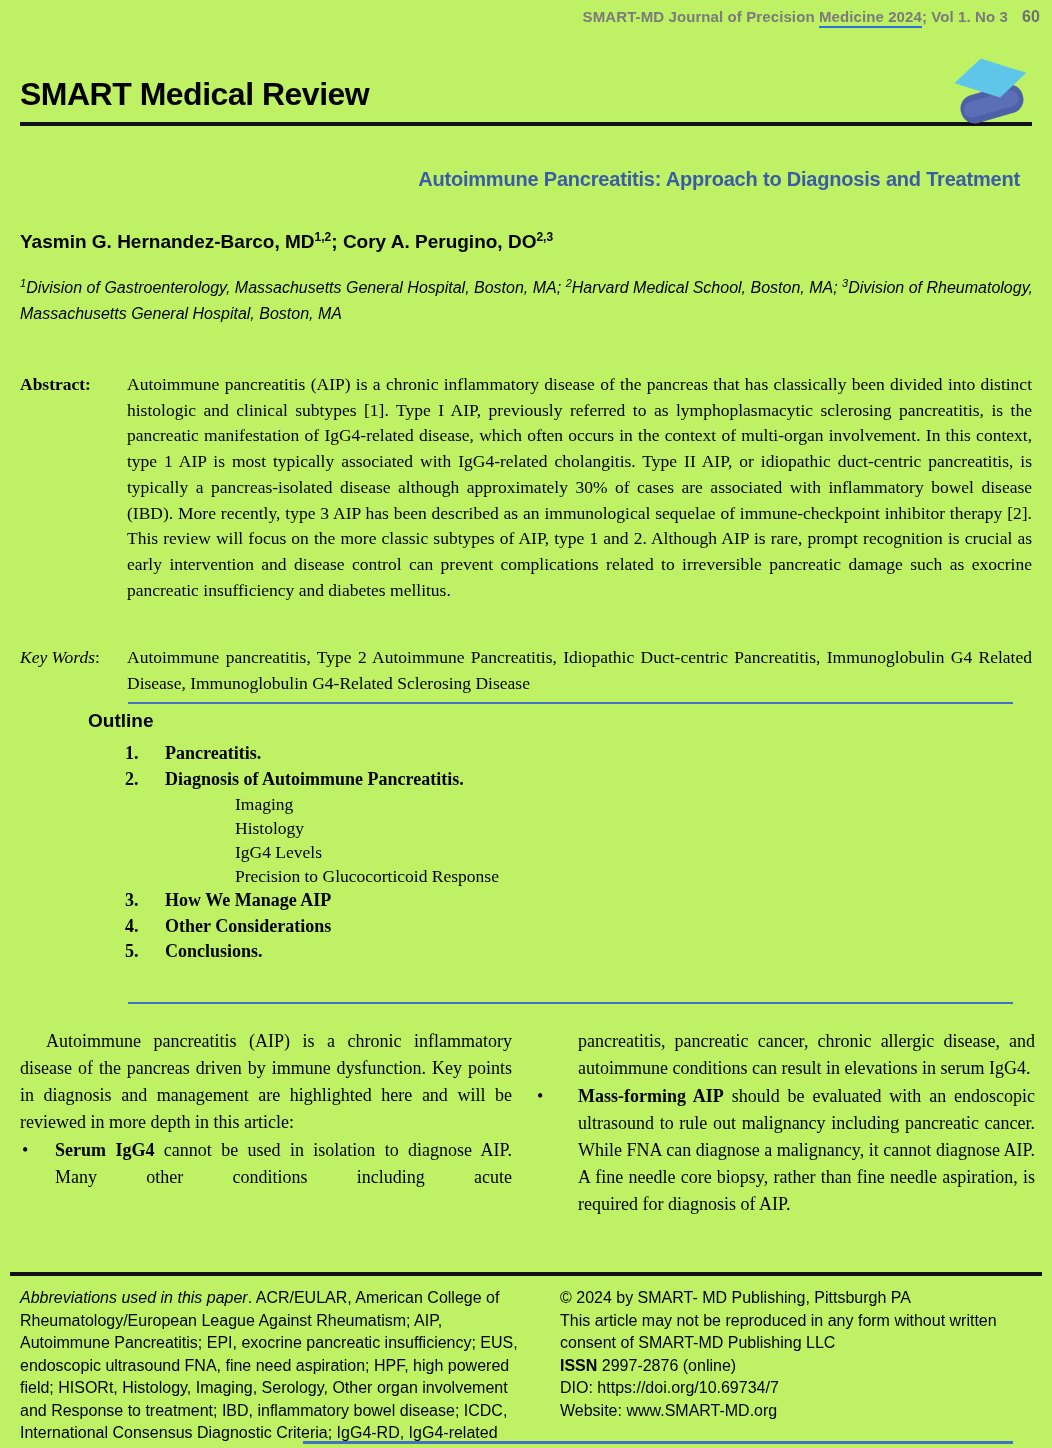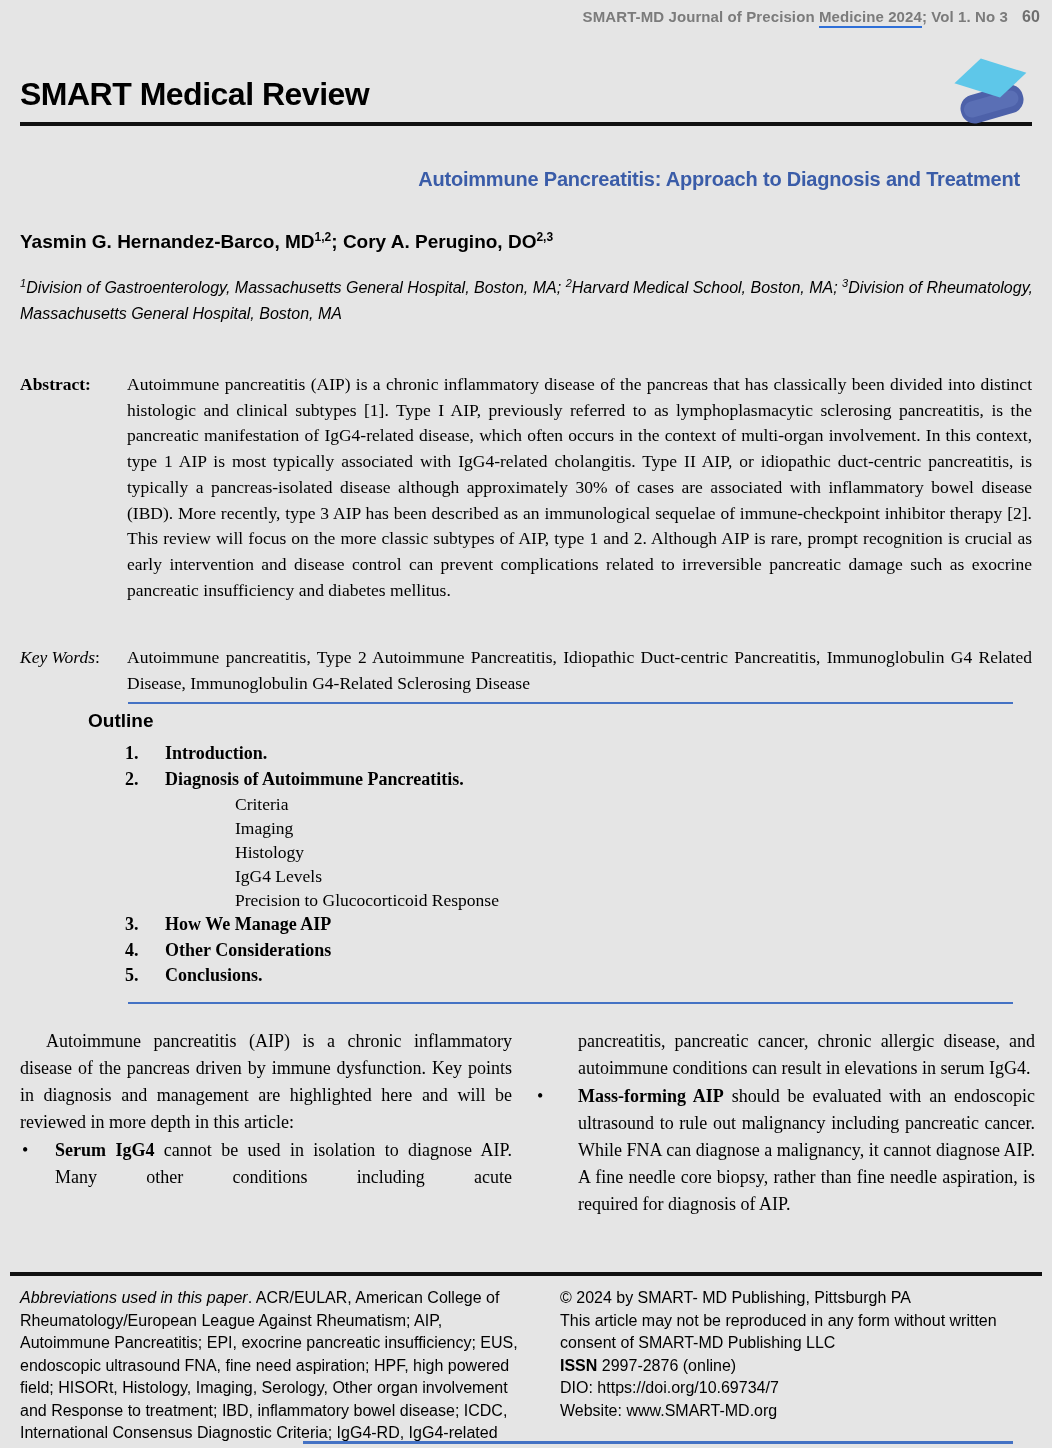--- a/index.html
+++ b/index.html
@@ -1,17 +1,17 @@
 <!DOCTYPE html>
 <html><head>
 <meta charset="utf-8">
 <style>
   html,body { margin:0; padding:0; background:#ffffff; }
   .page {
-    position:relative; width:1052px; height:1448px; background:#e5e5e5;
+    position:relative; width:1052px; height:1448px; background:#bef264;
     overflow:hidden; font-family:"Liberation Sans", sans-serif; color:#000;
   }
   .ital  { font-style:italic; }
   .bold  { font-weight:bold; }
 
   
   .running-header {
     position:absolute; top:8px; left:0; width:1040px; text-align:right;
     font-size:15px; font-weight:bold; color:#7b7b7b; letter-spacing:0.1px;
   }
@@ -125,23 +125,22 @@
 
   <div class="hang-row keywords-row">
     <div class="hang-label"><span class="ital">Key Words</span><span>:</span></div>
     <div class="hang-text">Autoimmune pancreatitis, Type 2 Autoimmune Pancreatitis, Idiopathic Duct-centric Pancreatitis, Immunoglobulin G4 Related Disease, Immunoglobulin G4-Related Sclerosing Disease</div>
   </div>
 
   <div class="rule-blue rule-kw"></div>
 
   <div class="outline">
     <div class="outline-heading">Outline</div>
-    <div class="ol-item"><span class="ol-num">1.</span><span>Introduction.</span></div>
+    <div class="ol-item"><span class="ol-num">1.</span><span>Pancreatitis.</span></div>
     <div class="ol-item"><span class="ol-num">2.</span><span>Diagnosis of Autoimmune Pancreatitis.</span></div>
-    <div class="ol-sub">Criteria</div>
     <div class="ol-sub">Imaging</div>
     <div class="ol-sub">Histology</div>
     <div class="ol-sub">IgG4 Levels</div>
     <div class="ol-sub">Precision to Glucocorticoid Response</div>
     <div class="ol-item"><span class="ol-num">3.</span><span>How We Manage AIP</span></div>
     <div class="ol-item"><span class="ol-num">4.</span><span>Other Considerations</span></div>
     <div class="ol-item"><span class="ol-num">5.</span><span>Conclusions.</span></div>
   </div>
 
   <div class="rule-blue rule-outline"></div>

